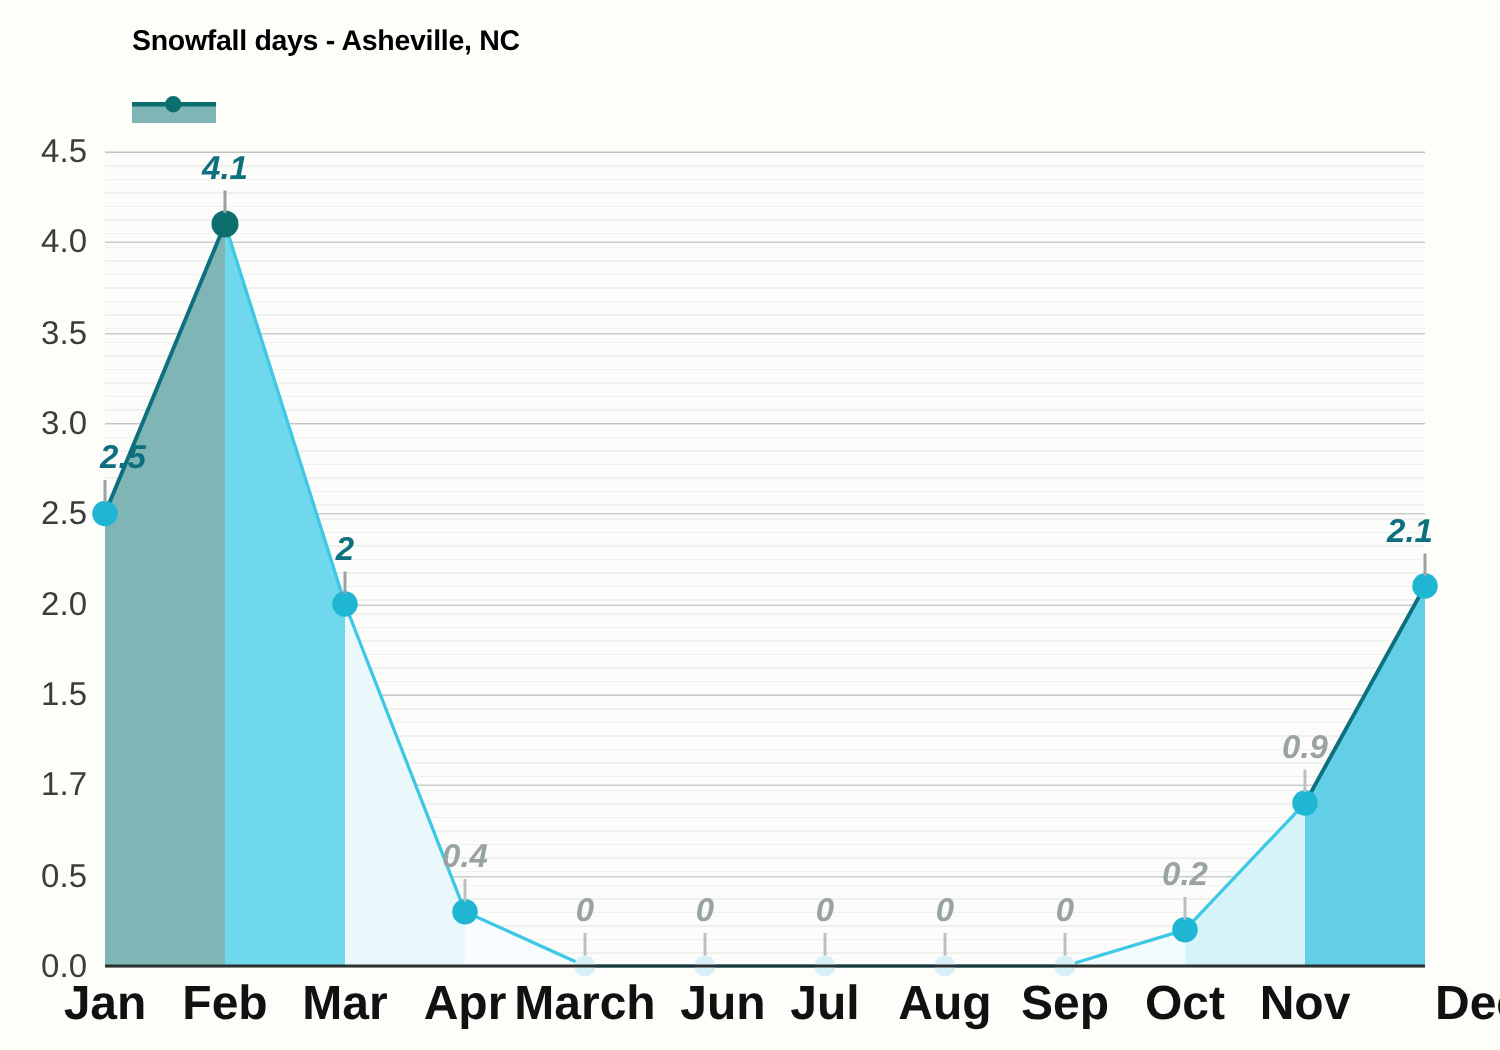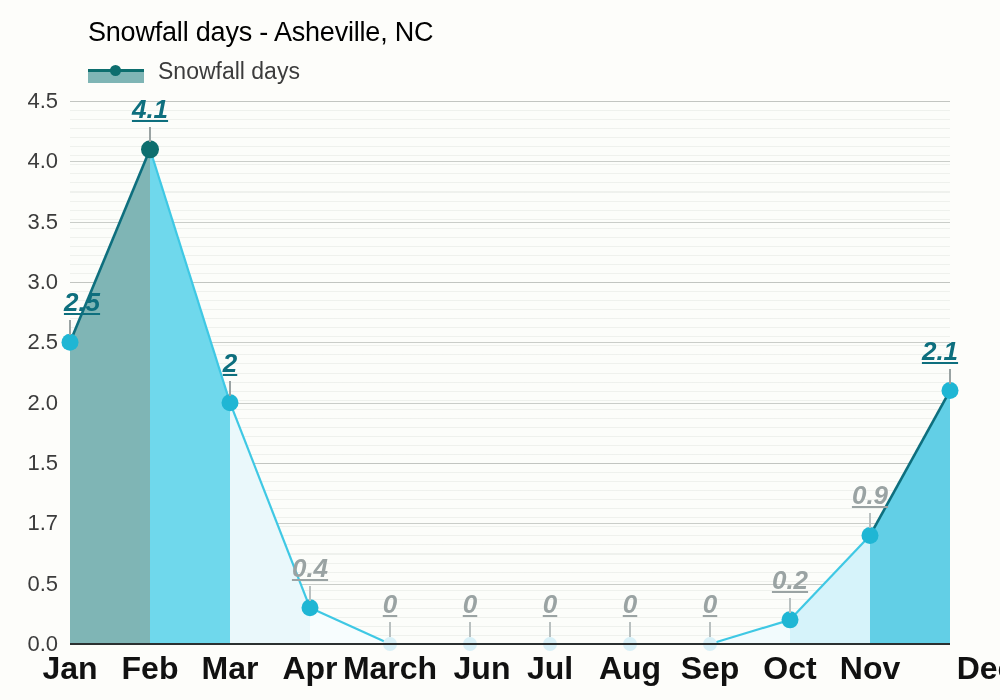--- a/index.html
+++ b/index.html
@@ -17,22 +17,22 @@
     position: relative;
     width: 1000px;
     height: 700px;
   }
 
   
   .chart-title {
     position: absolute;
     left: 88px;
     top: 17px;
-    font-size: 27px;
-    font-weight: normal;
+    font-size: 19px;
+    font-weight: bold;
     color: #000000;
     letter-spacing: -0.2px;
     white-space: nowrap;
   }
 
   
   .legend {
     position: absolute;
     left: 88px;
     top: 58px;
@@ -166,25 +166,24 @@
     font-size: 32px;
     font-weight: bold;
     color: #111111;
     white-space: nowrap;
   }
 
   
   .pt-label {
     position: absolute;
     transform: translate(-50%, -100%);
-    font-size: 26px;
+    font-size: 22px;
     font-weight: bold;
     font-style: italic;
     white-space: nowrap;
-    text-decoration: underline;
   }
   .pt-label.dark  { color: #0e6f7e; }
   .pt-label.gray  { color: #9aa3a3; }
   .pt-leader {
     position: absolute;
     width: 2px;
     height: 15px;
     transform: translateX(-50%);
   }
   .pt-leader.dark { background: #9aa3a3; }
@@ -196,21 +195,20 @@
 <div class="chart-root">
 
   <div class="chart-title">Snowfall days - Asheville, NC</div>
 
   <div class="legend">
     <div class="legend-swatch">
       <div class="legend-swatch-fill"></div>
       <div class="legend-swatch-line"></div>
       <div class="legend-swatch-dot"></div>
     </div>
-    <div class="legend-label">Snowfall days</div>
   </div>
 
   <div class="plot">
     <div class="plot-bg"></div>
     <div class="gridlines">
         <div class="gridline-major" style="top: 0px;"></div>
         <div class="gridline-major" style="top: 60.3333px;"></div>
         <div class="gridline-major" style="top: 120.667px;"></div>
         <div class="gridline-major" style="top: 181px;"></div>
         <div class="gridline-major" style="top: 241.333px;"></div>

